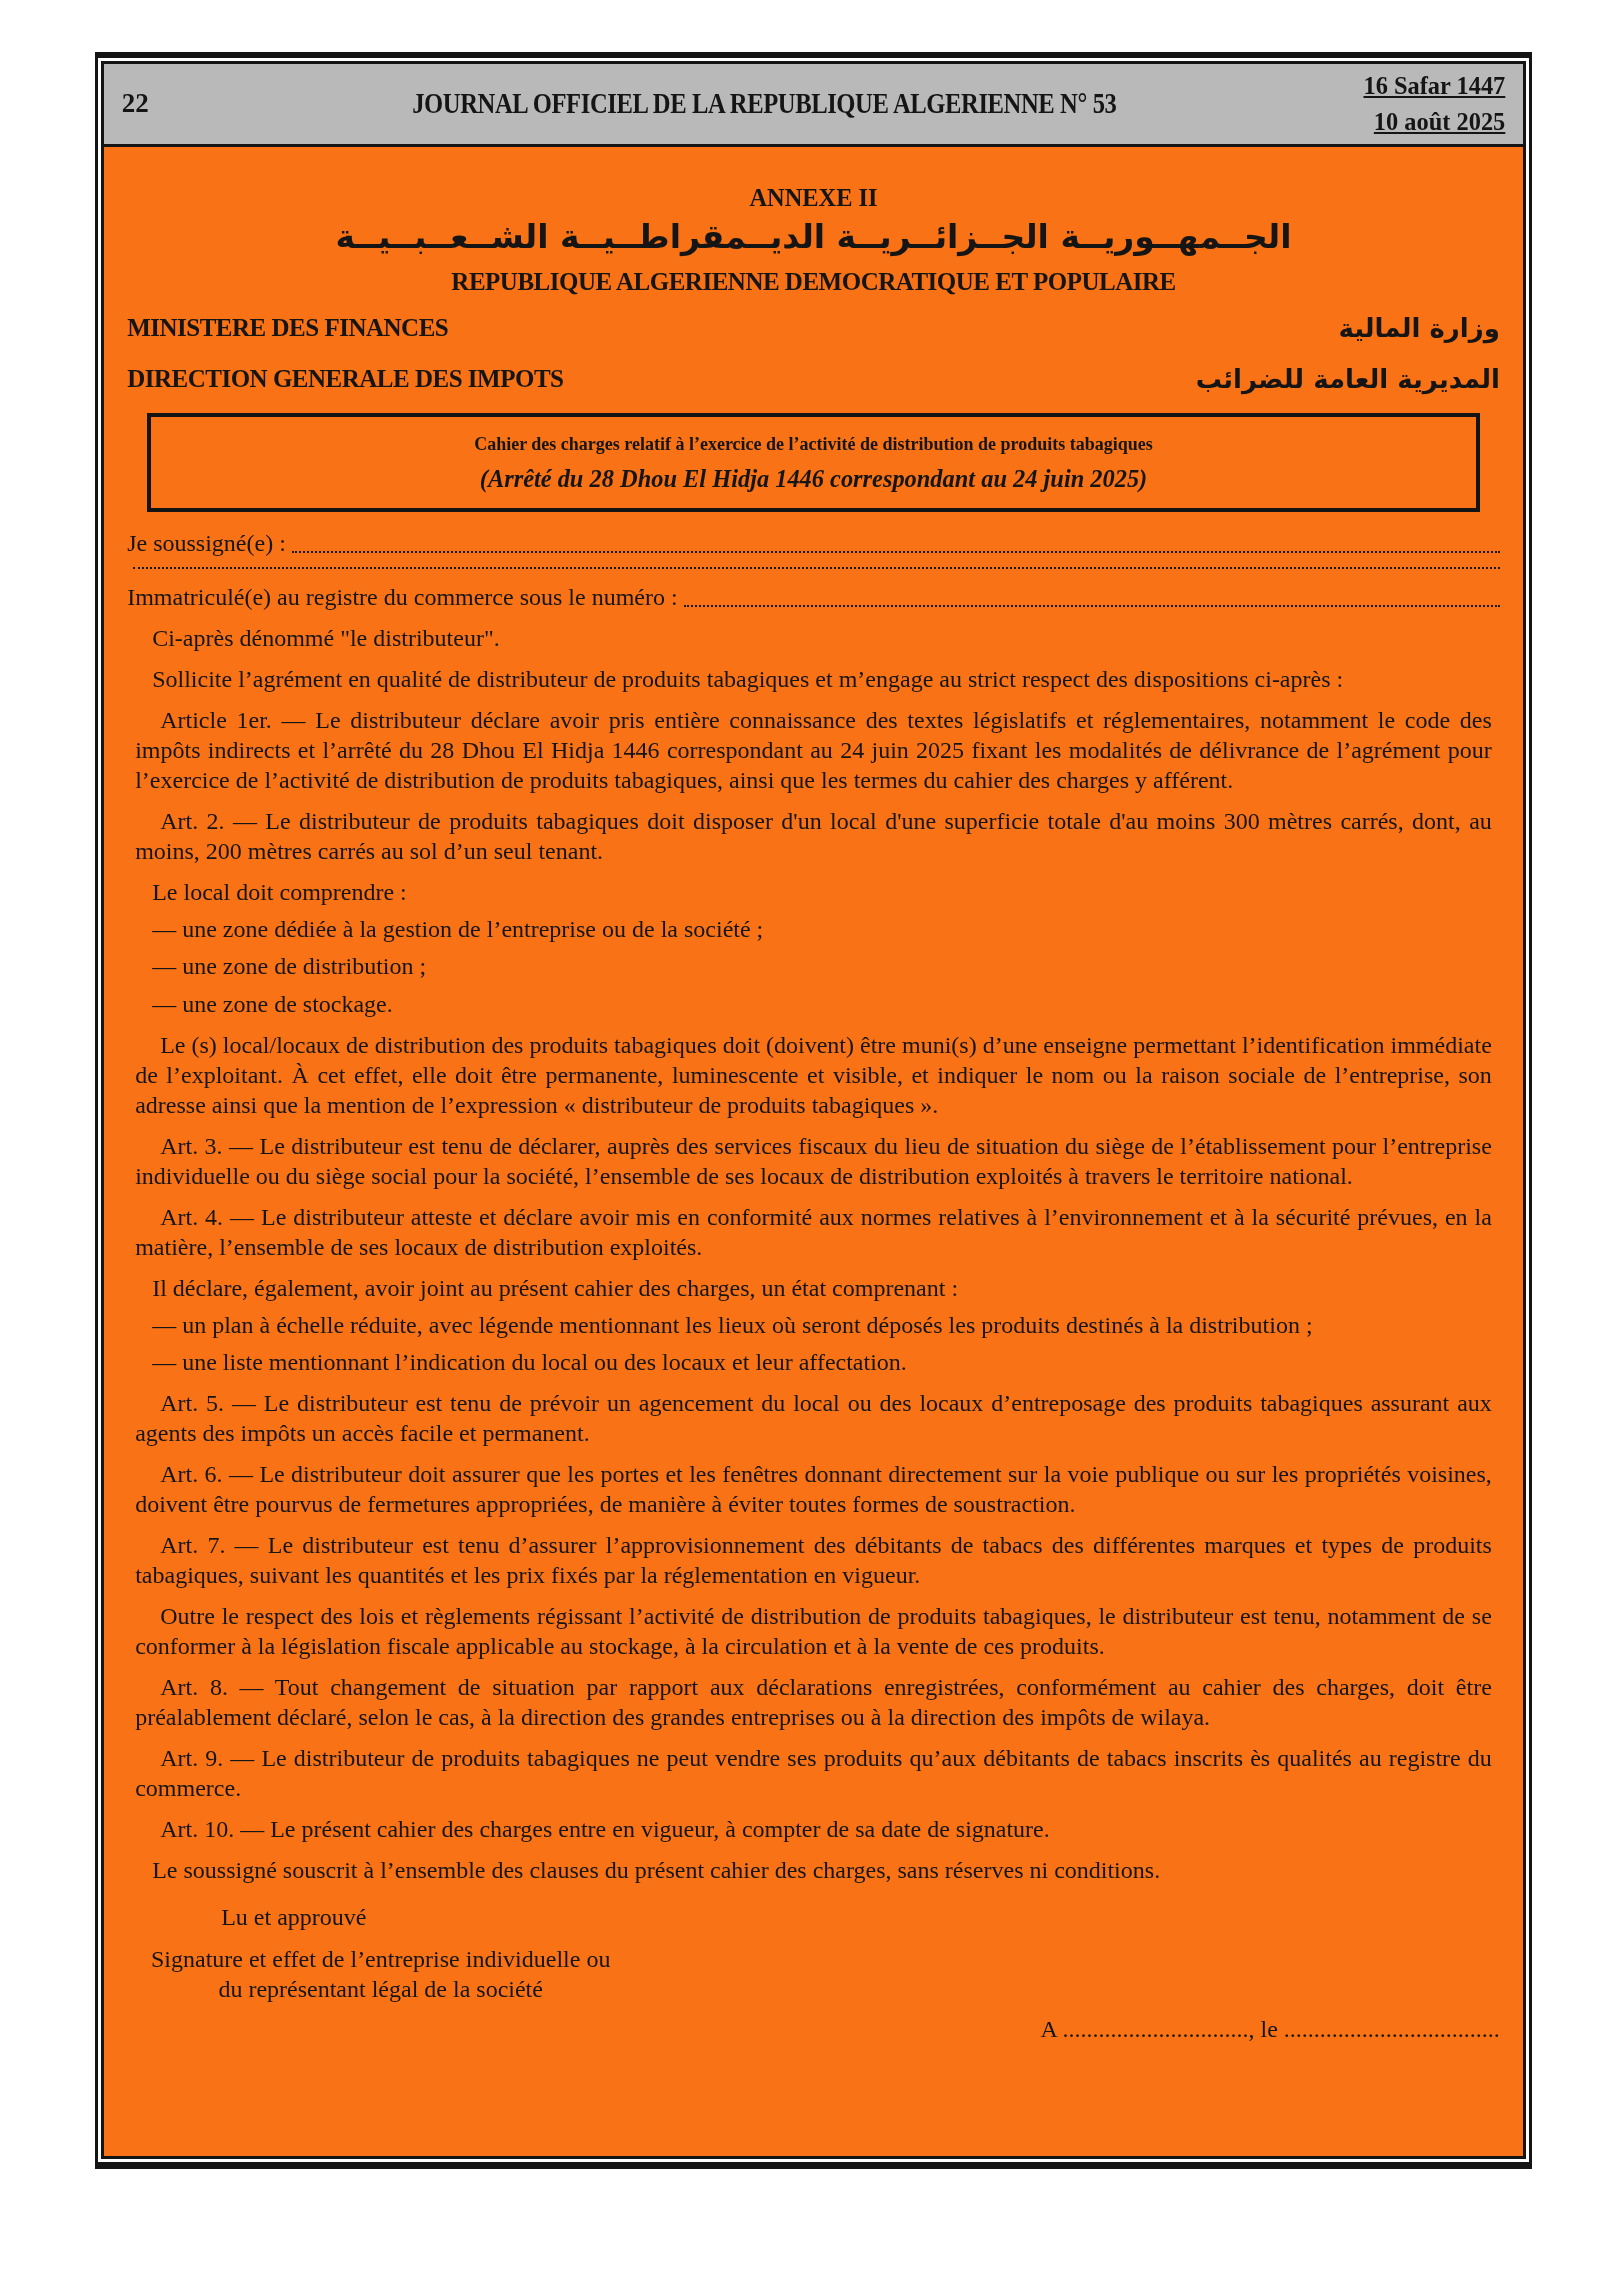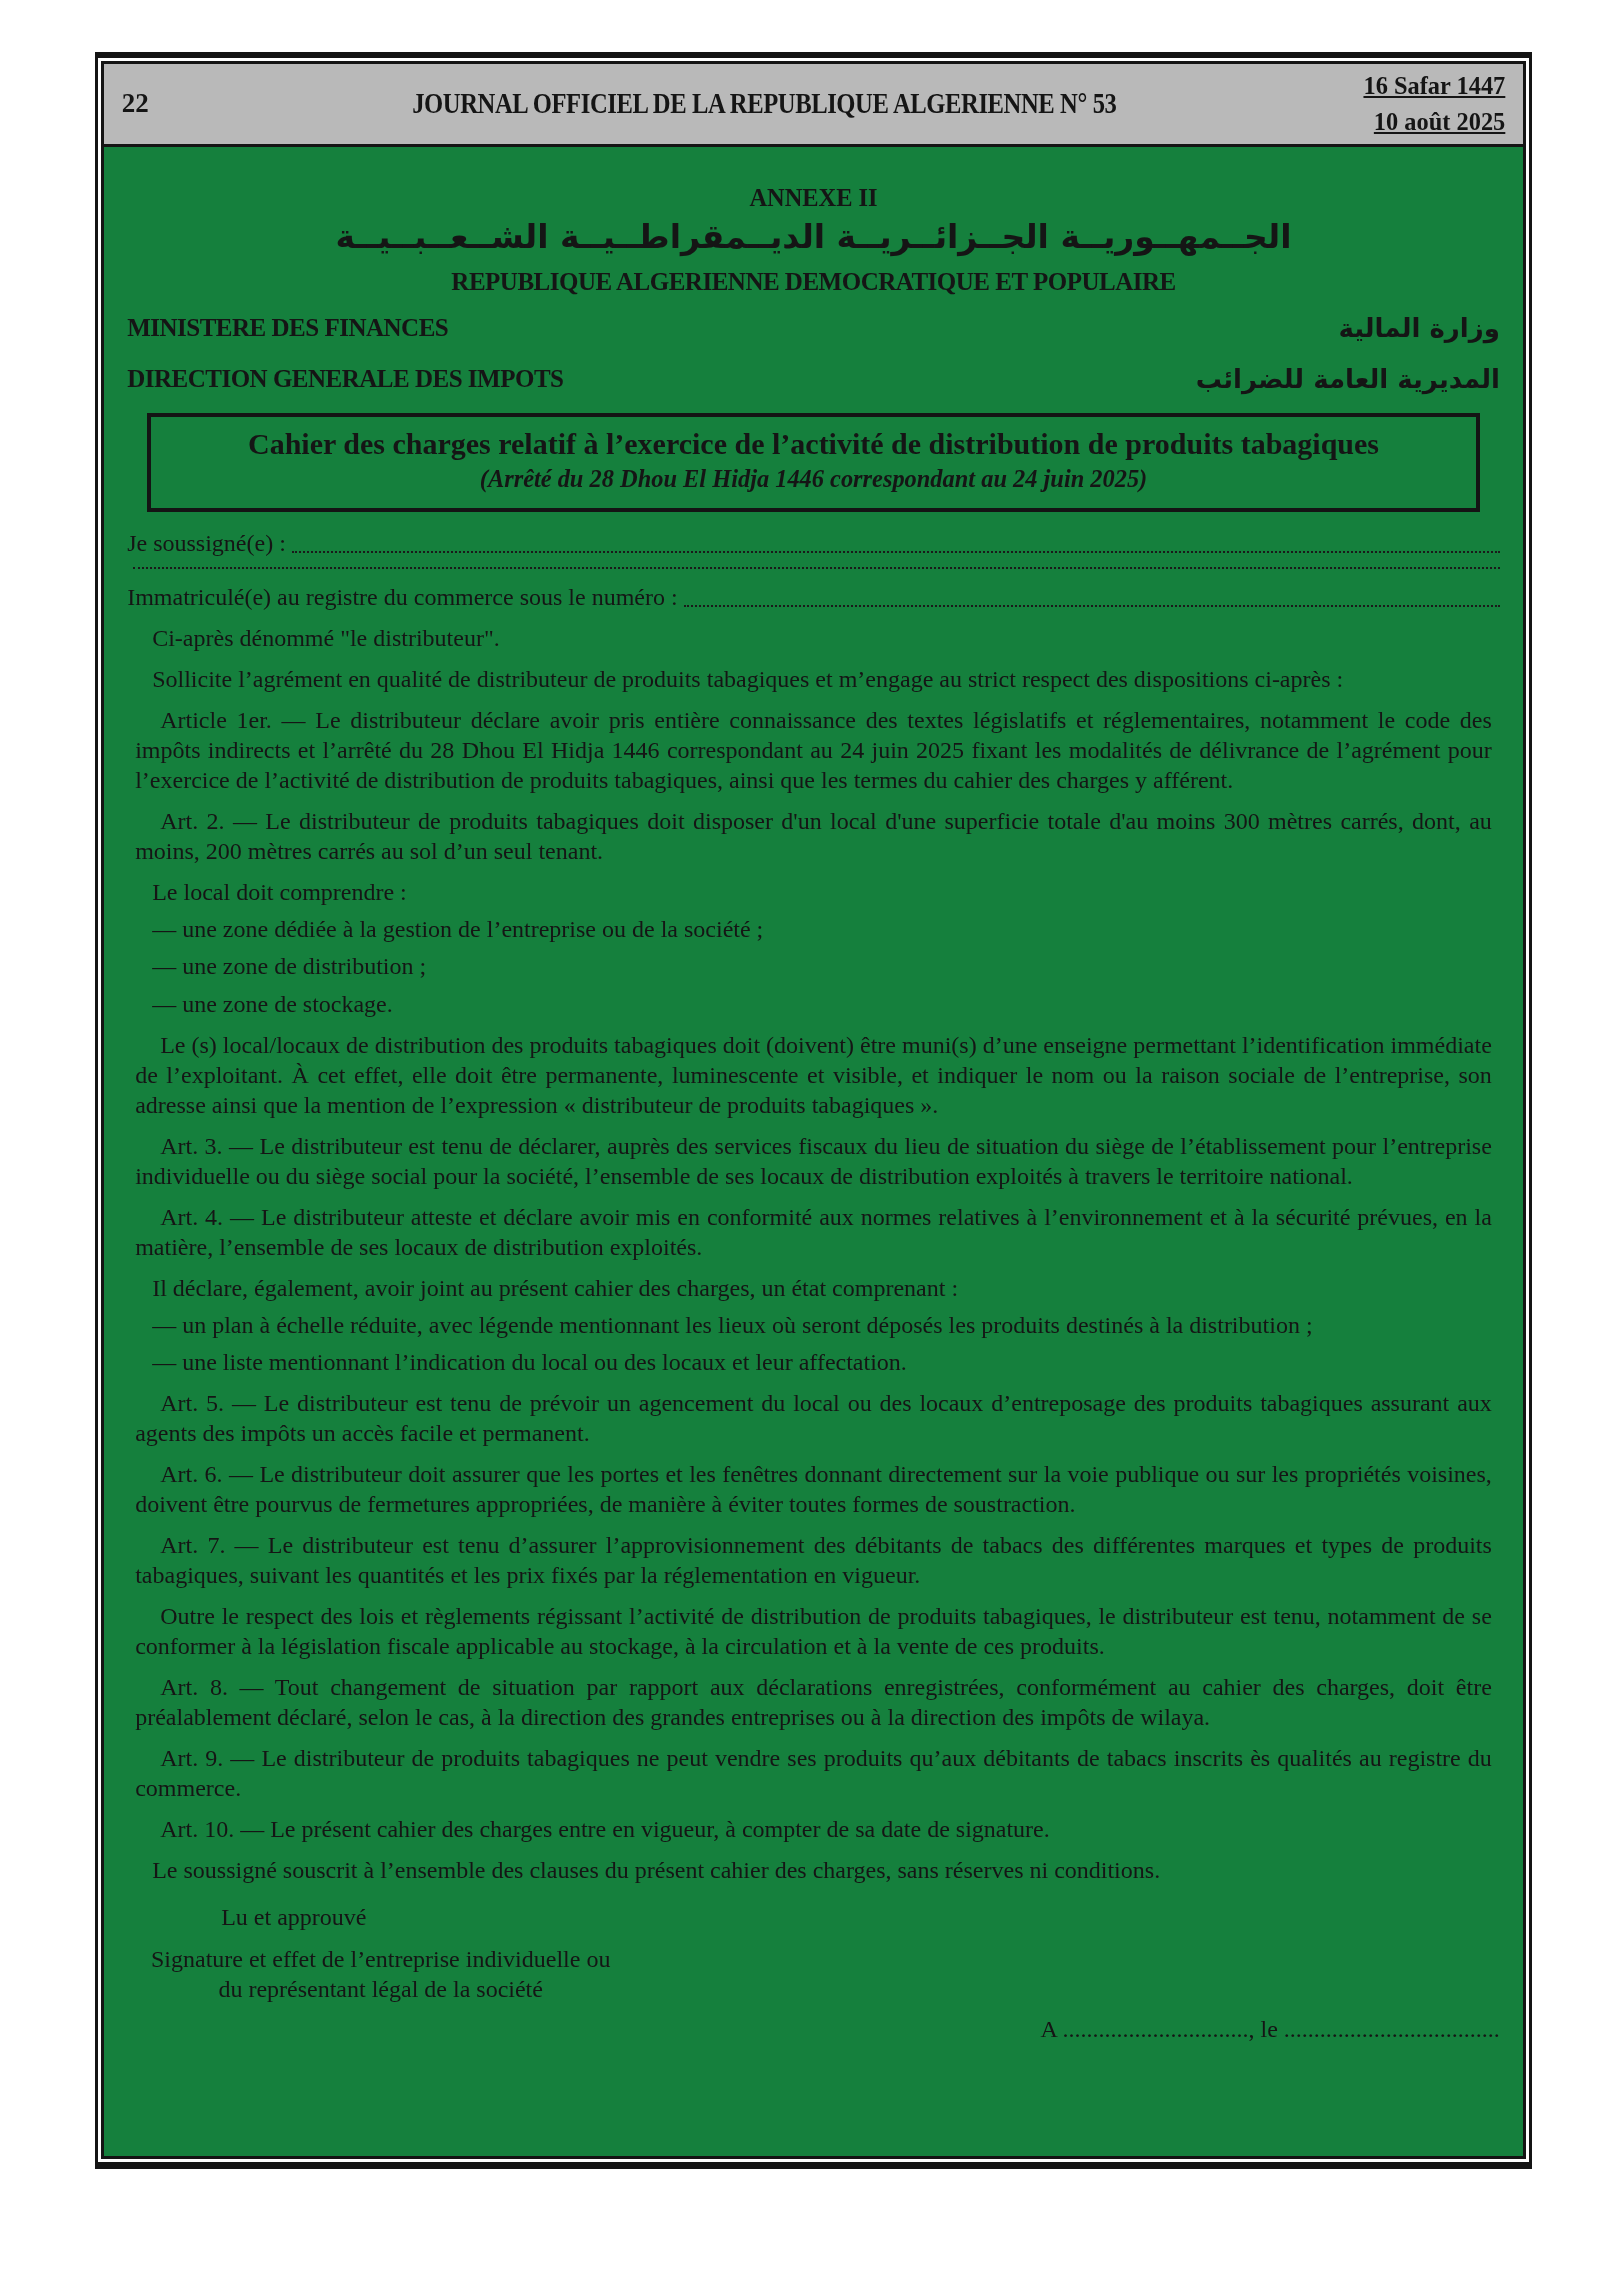--- a/index.html
+++ b/index.html
@@ -1,39 +1,39 @@
 <!DOCTYPE html>
 <html lang="fr" style="font-size:14.5px"><head>
 <meta charset="utf-8">
 <style>
   html,body{margin:0;padding:0;background:#ffffff;}
   .page{position:relative;width:1616px;height:2285px;background:#ffffff;
         font-family:"Liberation Serif","DejaVu Serif",serif;color:#151515;}
   .frame-outer{position:absolute;left:95px;top:52px;width:1431px;height:2104px;
         border:3.6px solid #141414;border-top-width:6.3px;border-bottom-width:7.2px;background:#ffffff;}
   .frame-inner{position:absolute;left:2.7px;top:2.7px;right:2.7px;bottom:2.7px;
-        border:3.6px solid #141414;overflow:hidden;background:#15803d;}
+        border:3.6px solid #141414;overflow:hidden;background:#f97316;}
   
   .band{display:flex;align-items:center;height:80px;background:#b9b9b9;
         border-bottom:3.6px solid #141414;padding:0 18px;}
   .pagenum{width:109px;font-weight:bold;font-size:27px;}
   .jtitle{flex:1;text-align:center;font-weight:bold;font-size:29px;letter-spacing:-0.5px;
         transform:scaleX(0.85);transform-origin:center;white-space:nowrap;}
   .dates{width:208px;text-align:right;font-weight:bold;font-size:24.4px;line-height:36px;white-space:nowrap;text-decoration:underline;}
   
   .content{padding:0 23.5px;font-size:24px;line-height:30px;}
   .annexe{margin-top:36px;text-align:center;font-weight:bold;font-size:24.4px;}
   .ar{font-family:"DejaVu Sans",sans-serif;font-weight:bold;direction:rtl;}
   .ar-main{text-align:center;font-size:33px;line-height:47px;}
   .rep{margin-top:7.2px;text-align:center;font-weight:bold;font-size:25px;letter-spacing:-0.5px;}
   .birow{display:flex;justify-content:space-between;align-items:center;margin-top:11px;height:40px;text-align:right;}
   .birow .fr{font-weight:bold;font-size:25px;letter-spacing:-0.5px;}
   .birow .ar{font-size:26px;}
   .titlebox{margin:14.5px 20px 0;border:4.5px solid #141414;padding:9px 7.2px 11.8px;text-align:center;}
-  .titlebox .t1{font-weight:bold;font-size:30px;line-height:36px;}
+  .titlebox .t1{font-weight:bold;font-size:18px;line-height:36px;}
   .titlebox .t2{font-weight:bold;font-style:italic;font-size:24.4px;line-height:34px;}
   .fields{margin-top:16.3px;}
   .field{display:flex;align-items:flex-end;margin-bottom:8.1px;line-height:30px;}
   .flabel{white-space:nowrap;}
   .leader{flex:1;border-bottom:2.7px dotted #1a1a1a;margin-left:6.3px;margin-bottom:5.4px;}
   .plain{margin:11px 0 0;text-indent:25px;}
   .para{margin:11px 8px 0;text-align:justify;text-indent:25px;}
   .bullet{margin:7.2px 0 0 25px;}
   .lu{margin:17px 0 0 94px;}
   .sig{margin-top:11.8px;width:507px;text-align:center;line-height:30px;}

